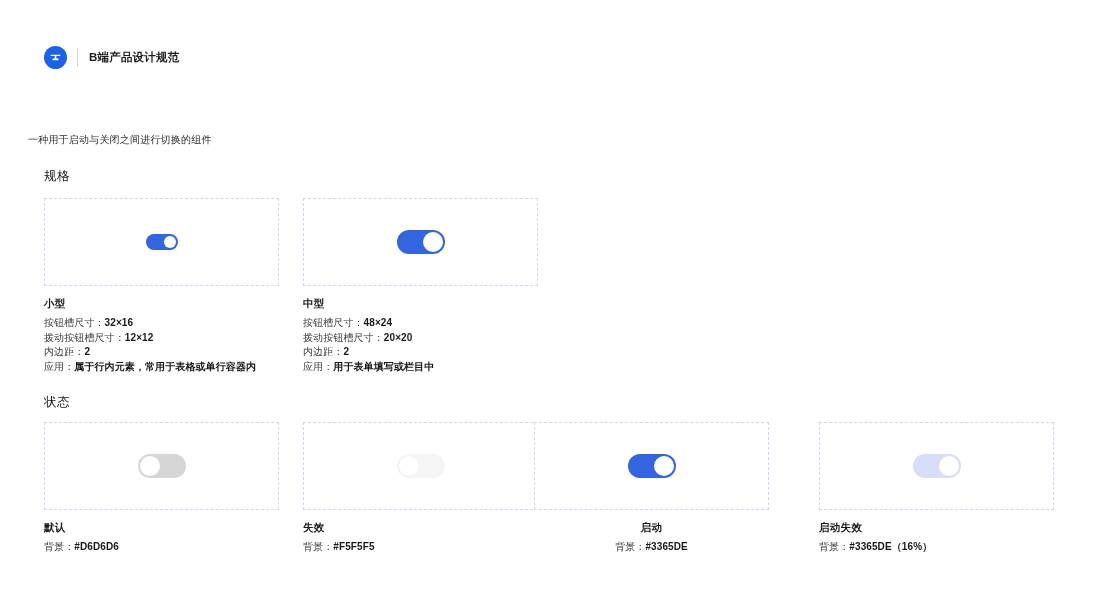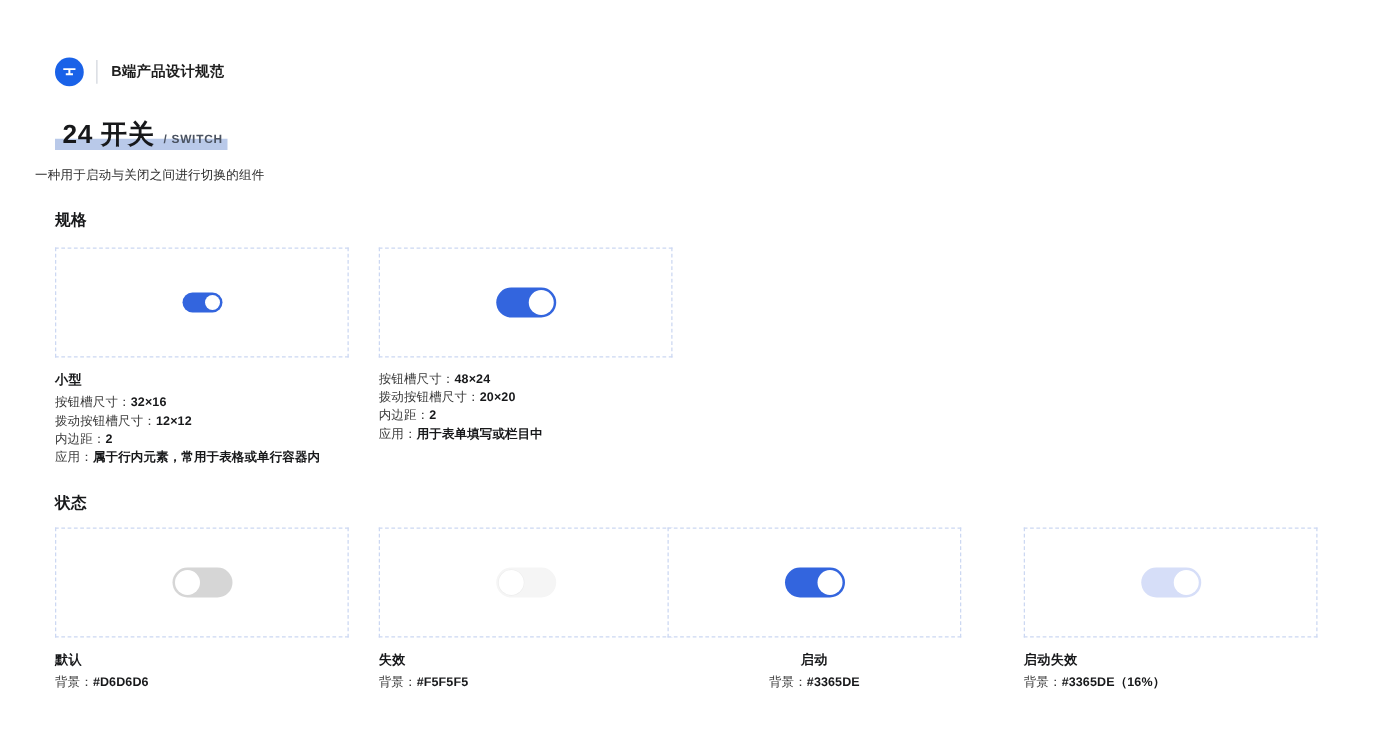--- a/index.html
+++ b/index.html
@@ -100,21 +100,21 @@
     font-size: 10px;
     color: #2b2b2b;
     letter-spacing: .2px;
   }
 
   
   .section-heading {
     position: absolute;
     left: 44px;
     font-size: 12.5px;
-    font-weight: bold;
+    font-weight: normal;
     color: #17181a;
     letter-spacing: .4px;
   }
   #heading-spec { top: 168px; }
   #heading-state { top: 394px; text-align: center; }
 
   
   .card-row {
     position: absolute;
     left: 44px;
@@ -198,27 +198,20 @@
   <div class="brand-header">
     <div class="brand-logo">
       <svg width="15" height="15" viewBox="0 0 24 24" aria-hidden="true">
         <path d="M4.2 7.4 H19.8 V9.6 H13.3 V13.6 H16.6 V16.2 H7.4 V13.6 H10.7 V9.6 H4.2 Z" fill="#ffffff"></path>
       </svg>
     </div>
     <div class="brand-divider"></div>
     <div class="brand-title">B端产品设计规范</div>
   </div>
 
-  <div class="title-block">
-    <div class="title-row">
-      <span class="title-hl"></span>
-      <span class="title-main">24 开关</span>
-      <span class="title-sub">/ SWITCH</span>
-    </div>
-  </div>
   <div class="page-desc">一种用于启动与关闭之间进行切换的组件</div>
 
   <div class="section-heading" id="heading-spec">规格</div>
 
   <div class="card-row" id="row-spec">
 
     <div class="spec-card" style="left:0px;">
       <div class="card-frame">
         <span class="switch size-small on track-on">
           <span class="knob"></span>
@@ -233,20 +226,21 @@
       </div>
     </div>
 
     <div class="spec-card" style="left:259px;">
       <div class="card-frame">
         <span class="switch size-medium on track-on">
           <span class="knob"></span>
         </span>
       </div>
       <div class="card-caption">
+        <div class="caption-title">中型</div>
         <div class="caption-line"><span>按钮槽尺寸：</span><b>48×24</b></div>
         <div class="caption-line"><span>拨动按钮槽尺寸：</span><b>20×20</b></div>
         <div class="caption-line"><span>内边距：</span><b>2</b></div>
         <div class="caption-line"><span>应用：</span><b>用于表单填写或栏目中</b></div>
       </div>
     </div>
 
   </div>
 
   <div class="section-heading" id="heading-state">状态</div>

